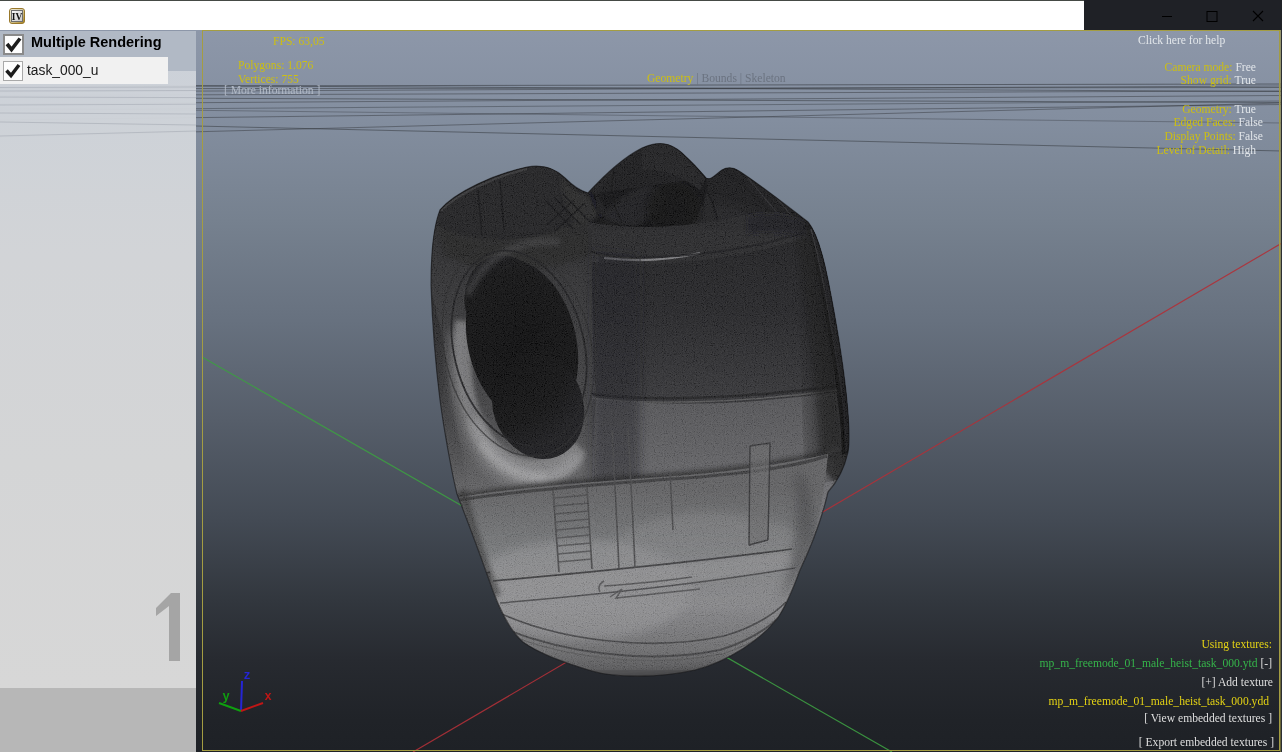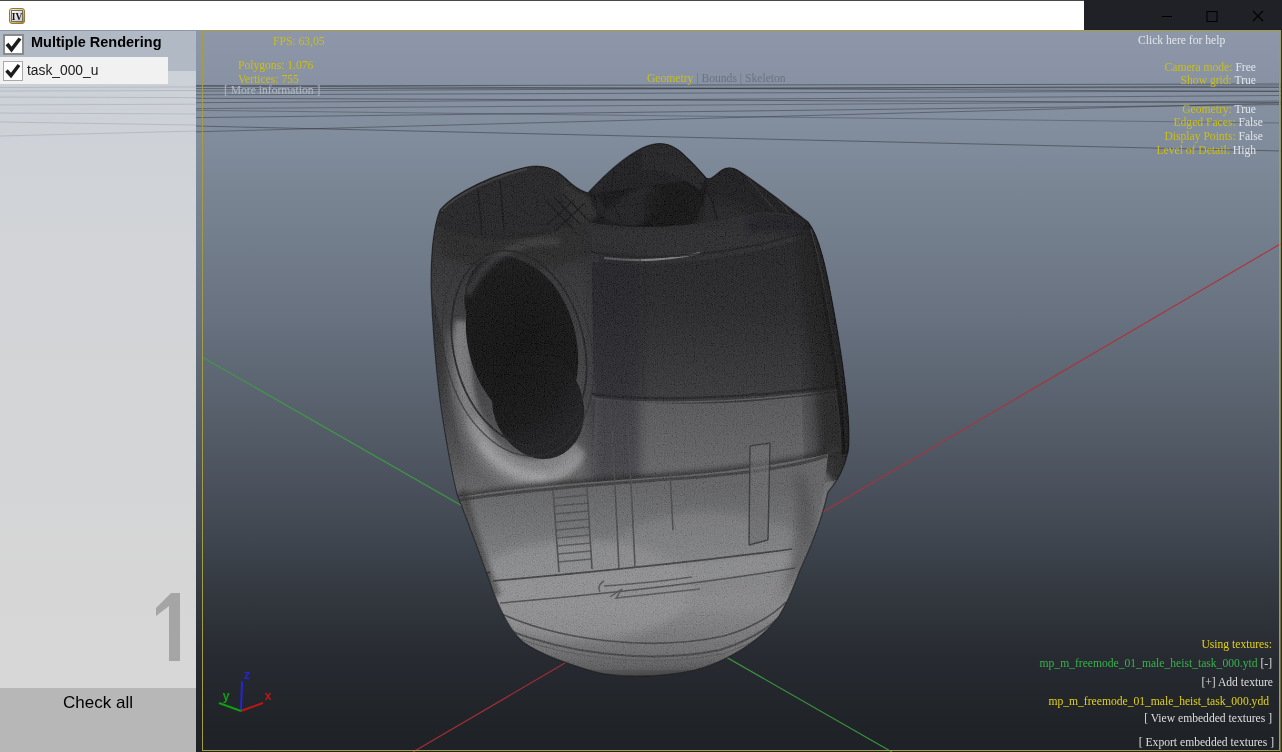--- a/index.html
+++ b/index.html
@@ -331,21 +331,20 @@
       <svg class="cbx" style="left:3px;top:4px;" width="20" height="20" viewBox="0 0 20 20">
         <rect x="0.5" y="0.5" width="19" height="19" fill="#fdfdfd" stroke="#a9a9a9" stroke-width="1"></rect>
         <path d="M3.5,9.5 L8,14.5 L16,4" fill="none" stroke="#1c1c1c" stroke-width="3.4"></path>
       </svg>
       <div id="t0-label">task_000_u</div>
     </div>
     <svg id="bigone-svg" style="position:absolute;left:150px;top:529px;" width="40" height="106" viewBox="0 0 40 106">
         <path d="M30,101 L19,101 L19,46 L6,56 L6,48 L21,33 L30,33 Z" fill="#a5a5a5"></path>
       </svg>
     <div id="btnstrip">
-      <div class="sbtn" style="top:5px;">Check all</div>
     </div>
     <svg style="position:absolute;left:0;top:0;" width="196" height="120" viewBox="0 31 196 120">
       <g stroke="#596070" stroke-width="1" opacity="0.2" fill="none">
         <path d="M0,87.5 L196,87"></path>
         <path d="M0,91 L196,90.5"></path>
         <path d="M0,97 L196,97.6"></path>
         <path d="M0,105 L196,104.2"></path>
         <path d="M0,113 L196,114"></path>
         <path d="M0,122 L196,125"></path>
         <path d="M0,136 L196,131"></path>

